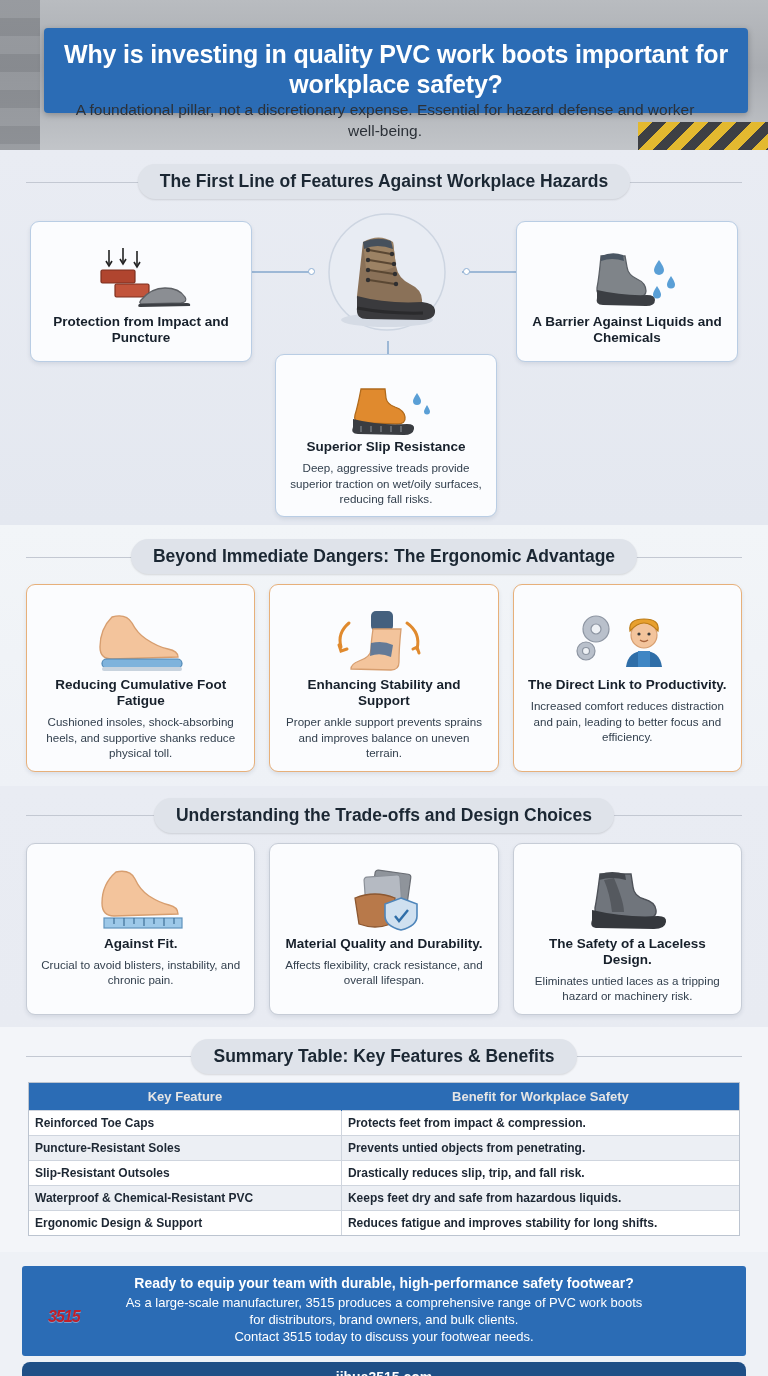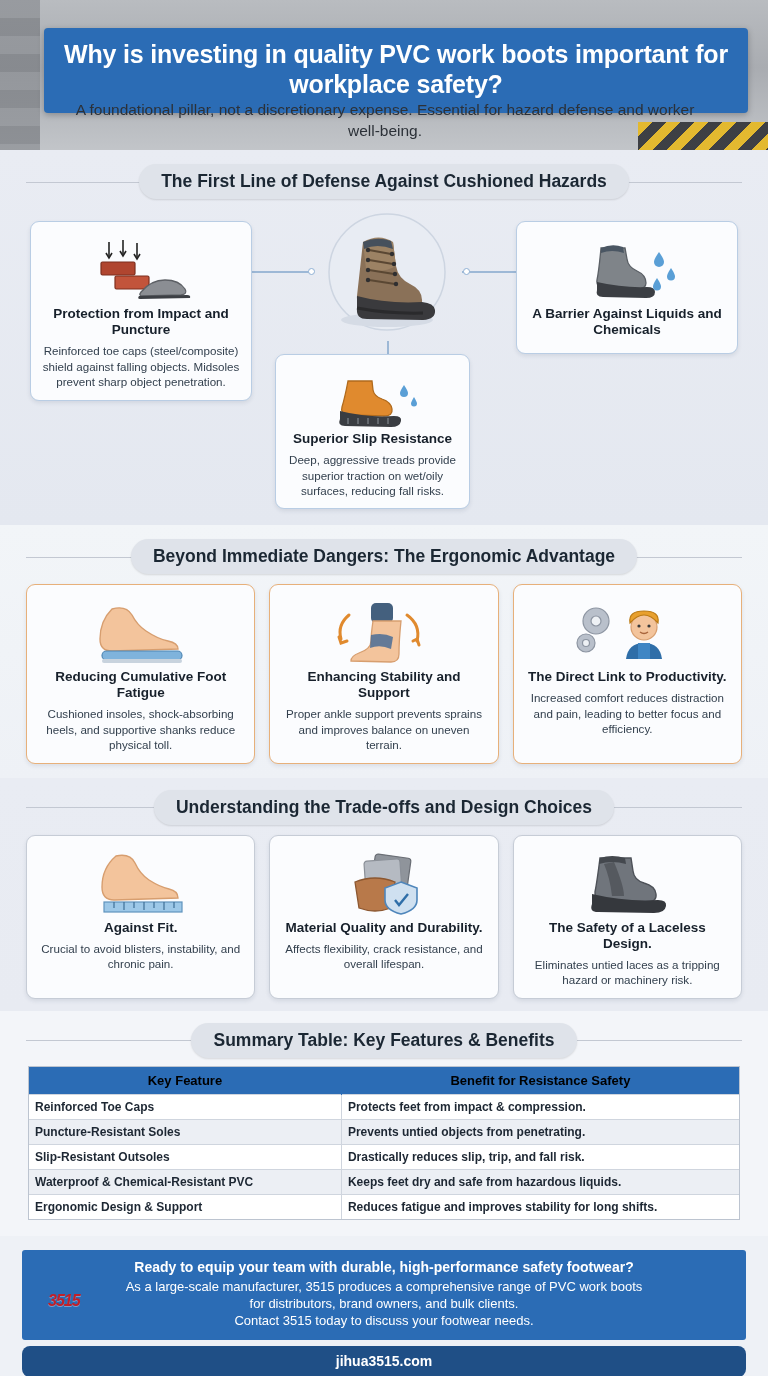--- a/index.html
+++ b/index.html
@@ -63,49 +63,49 @@
   
   .band1 { background:linear-gradient(180deg,#e9ecf3 0%,#e4e8f0 100%); padding:14px 0 16px; }
   .band2 { background:linear-gradient(180deg,#f2f5f8 0%,#eef1f6 100%); padding:14px 0 14px; }
   .band3 { background:linear-gradient(180deg,#e9ecf3 0%,#e8ebf2 100%); padding:12px 0 12px; }
   .band4 { background:#f3f5f9; padding:12px 0 16px; }
 
   
   .card {
     background:#fbfcfe; border:1.5px solid #b9cde4; border-radius:9px;
     box-shadow:0 2px 4px rgba(30,50,80,.10);
-    padding:16px 10px 10px; text-align:center;
+    padding:24px 10px 10px; text-align:center;
   }
   .card.orange { border-color:#e7b07a; }
   .card.grey { border-color:#c6ccd6; }
   .card h3 { font-size:13.5px; color:#17202b; line-height:1.2; margin-bottom:5px; font-weight:bold; }
   .card p { font-size:11.6px; color:#33404e; line-height:1.33; }
 
   
   .s1 { position:relative; height:300px; margin:10px 22px 0; }
   .s1 .left { position:absolute; left:8px; top:12px; width:222px; }
   .s1 .right { position:absolute; right:8px; top:12px; width:222px; }
-  .s1 .bottom { position:absolute; left:253px; top:145px; width:195px; }
+  .s1 .bottom { position:absolute; left:253px; top:145px; width:222px; }
   .s1 .centerboot {
     position:absolute; left:299px; top:3px; width:132px; height:132px;
   }
   .conn { position:absolute; border:1.5px solid #9db8d6; }
   .dot { position:absolute; width:7px; height:7px; border-radius:50%; background:#fff; border:1.6px solid #8fb0d4; }
 
   
   .grid3 { display:flex; gap:14px; margin:10px 26px 0;border-radius:19px; }
   .grid3 > .card { flex:1; }
   .icon-box { height:66px; display:flex; align-items:center; justify-content:center; margin-bottom:2px; }
   .icon-box.sm { height:58px; }
 
   
   .tbl-wrap { margin:8px 28px 0; border:1px solid #bcc4d0; }
   table { width:100%; border-collapse:collapse; }
   th {
-    background:#2b6cb5; color:#000000; font-size:13px; font-weight:bold;
+    background:#2b6cb5; color:#e5e5e5; font-size:13px; font-weight:bold;
     padding:6px 20px; border-right:1px solid #2b6cb5;
   }
   th:last-child{border-right:none;}
   td {
     font-size:12px; color:#1d2733; padding:5px 6px; text-align:left;
     border-top:1px solid #cfd5de; border-right:1px solid #cfd5de; background:#fff;font-weight:bold;
   }
   td:last-child { border-right:none; }
   tbody tr:nth-child(even) td { background:#eceff4; }
 
@@ -135,21 +135,21 @@
 
   <div class="header">
     <div class="title-band">
       <h1>Why is investing in quality PVC work boots important for workplace safety?</h1>
     </div>
     <div class="subtitle">A foundational pillar, not a discretionary expense. Essential for hazard defense and worker well-being.</div>
   </div>
 
   <div class="band1">
     <div class="sec-head-wrap">
-      <div class="sec-head">The First Line of Defense Against Cushioned Hazards</div>
+      <div class="sec-head">The First Line of Features Against Workplace Hazards</div>
     </div>
 
     <div class="s1">
 
       <div class="conn" style="left:230px; top:62px; width:60px; height:0;"></div>
       <div class="conn" style="left:440px; top:62px; width:60px; height:0;"></div>
       <div class="conn" style="left:365px; top:132px; width:0; height:20px;"></div>
       <div class="dot" style="left:286px; top:59px;"></div>
       <div class="dot" style="left:441px; top:59px;"></div>
       <div class="dot" style="left:361px; top:148px;"></div>
@@ -195,21 +195,20 @@
             </g>
             <g>
               <rect x="20" y="24" width="34" height="13" rx="1.5" fill="#b0452f" stroke="#7d2f1f" stroke-width="1.2"></rect>
               <rect x="34" y="38" width="34" height="13" rx="1.5" fill="#c2543b" stroke="#7d2f1f" stroke-width="1.2"></rect>
             </g>
             <path d="M60 54 q10 -12 24 -12 q14 0 20 9 q3 5 -4 6 l-38 1 q-5 0 -2 -4 z" fill="#8b8e93" stroke="#5d6065" stroke-width="1.3"></path>
             <path d="M58 58 l48 -1 q4 0 3 3 l-50 1 q-3 0 -1 -3 z" fill="#3c3f44"></path>
           </svg>
         </div>
         <h3>Protection from Impact and Puncture</h3>
-        <p>Reinforced toe caps (steel/composite) shield against falling objects. Midsoles prevent sharp object penetration.</p>
       </div>
 
       <div class="card right">
         <div class="icon-box">
           <svg viewBox="0 0 120 66" width="120" height="66">
             <path d="M34 10 q-2 22 -4 32 q-1 7 6 8 l34 1 q9 0 9 -6 q0 -8 -9 -12 q-9 -4 -10 -12 l-2 -11 z" fill="#7f8489" stroke="#5a5f65" stroke-width="1.3"></path>
             <path d="M30 44 q26 6 50 5 q8 0 8 5 q0 6 -9 6 l-43 -1 q-8 0 -6 -7 z" fill="#3b3e43"></path>
             <path d="M34 10 q11 -5 22 -1 l1 6 q-12 -4 -23 0 z" fill="#4a5663"></path>
             <g fill="#5a9fd6">
               <path d="M92 14 q5 7 5 10 a5 5 0 0 1 -10 0 q0 -3 5 -10z"></path>
@@ -362,21 +361,21 @@
 
   <div class="band4">
     <div class="sec-head-wrap">
       <div class="sec-head">Summary Table: Key Features &amp; Benefits</div>
     </div>
     <div class="tbl-wrap">
       <table>
         <thead>
           <tr>
             <th style="width:44%">Key Feature</th>
-            <th>Benefit for Resistance Safety</th>
+            <th>Benefit for Workplace Safety</th>
           </tr>
         </thead>
         <tbody>
           <tr>
             <td>Reinforced Toe Caps</td>
             <td>Protects feet from impact &amp; compression.</td>
           </tr>
           <tr>
             <td>Puncture-Resistant Soles</td>
             <td>Prevents untied objects from penetrating.</td>

